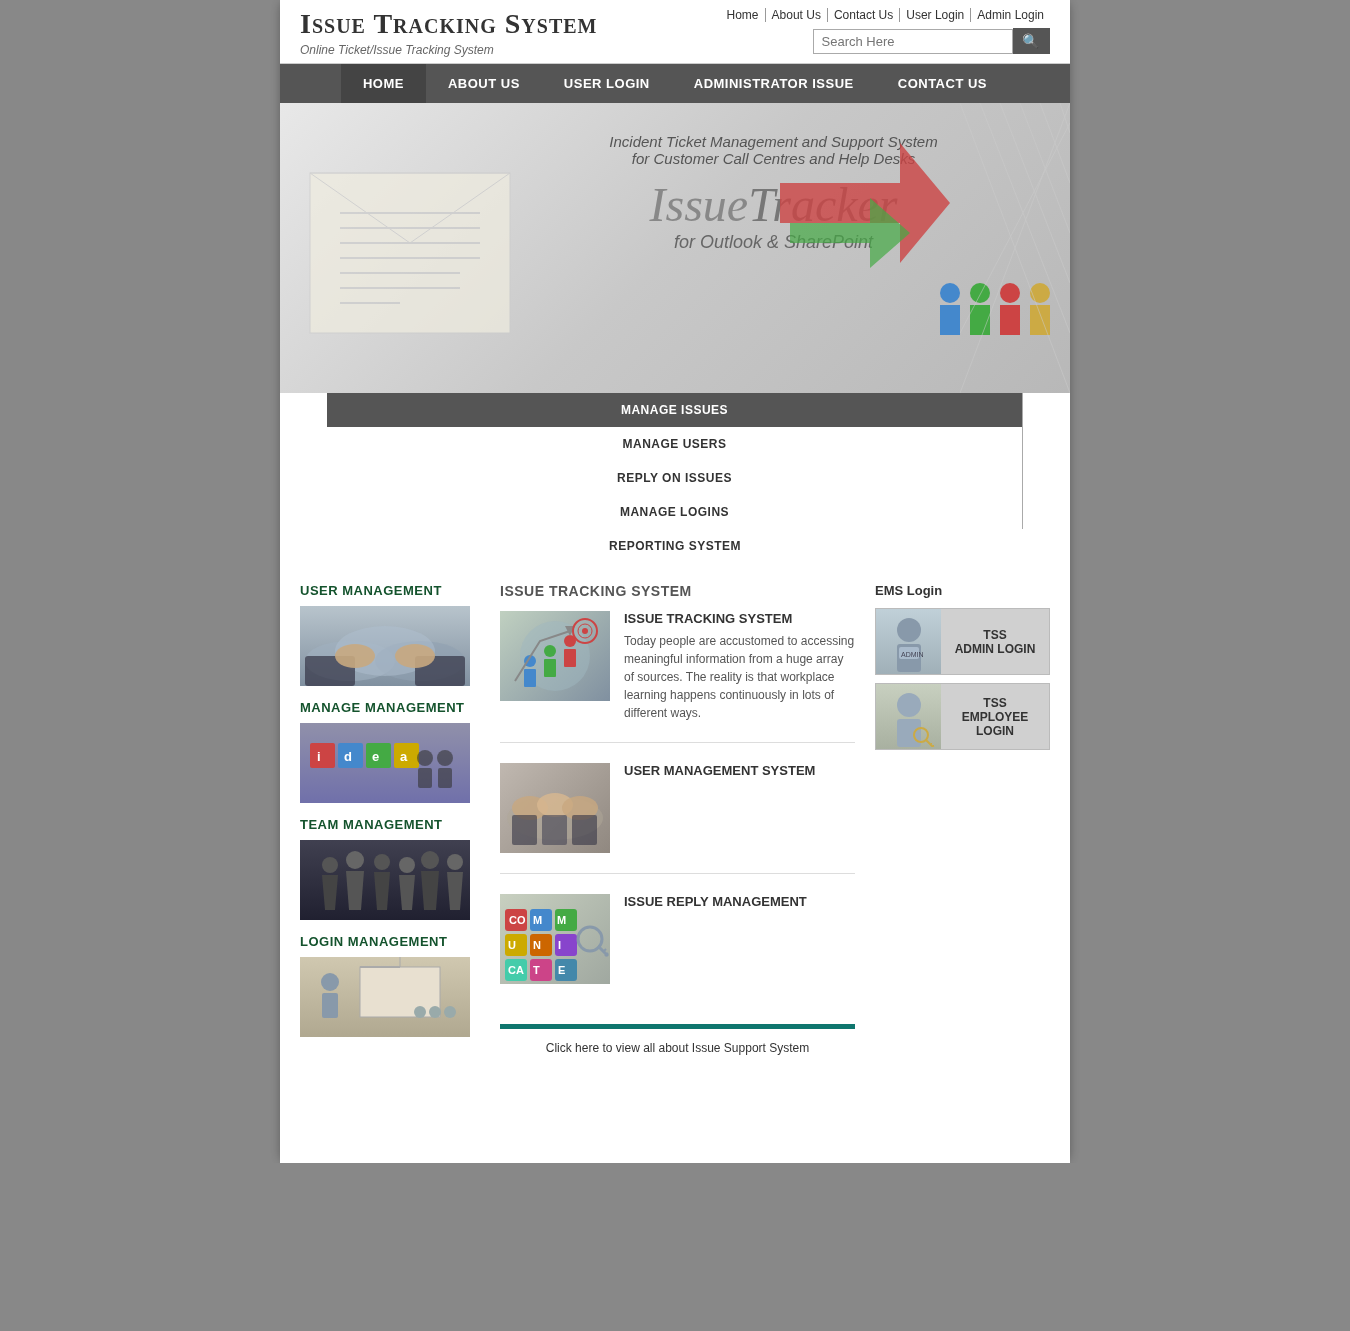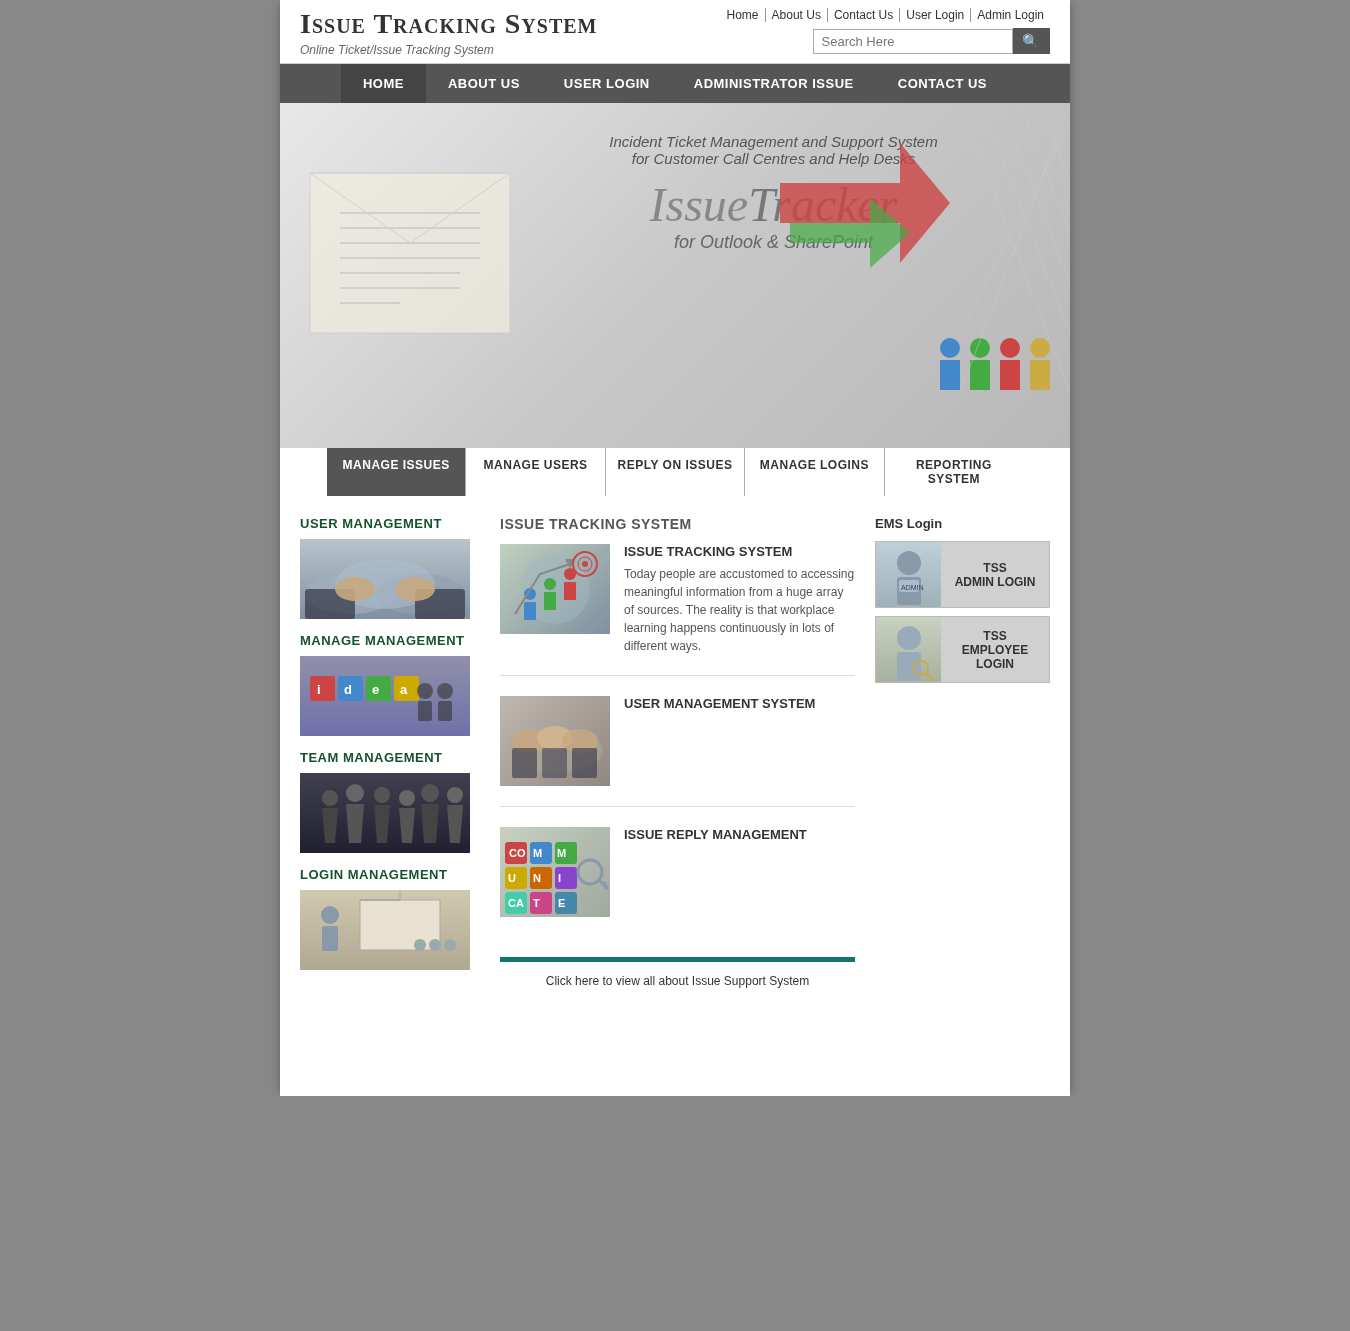--- a/index.html
+++ b/index.html
@@ -89,21 +89,21 @@
       letter-spacing: 0.5px;
       display: block;
     }
     .main-nav a.active { background: #444; }
 
     
     .hero {
       margin: 0 auto;
       width: 790px;
       background: #ddd;
-      height: 345px;
+      height: 290px;
       position: relative;
       overflow: hidden;
       display: flex;
       align-items: center;
       justify-content: center;
     }
     .hero-inner {
       width: 100%;
       height: 100%;
       background: linear-gradient(135deg, #e8e8e8 0%, #c8c8c8 50%, #b8b8b8 100%);
@@ -115,20 +115,21 @@
     }
     
     .envelope-svg { opacity: 0.7; }
 
     
     .content-tabs {
       background: #fff;
       display: flex;
       width: 696px;
       margin: 0 auto;
+      flex-direction: column;
     }
     .tab-item {
       flex: 1;
       padding: 10px 5px;
       text-align: center;
       font-size: 12px;
       font-family: Arial, sans-serif;
       font-weight: bold;
       letter-spacing: 0.5px;
       cursor: pointer;

